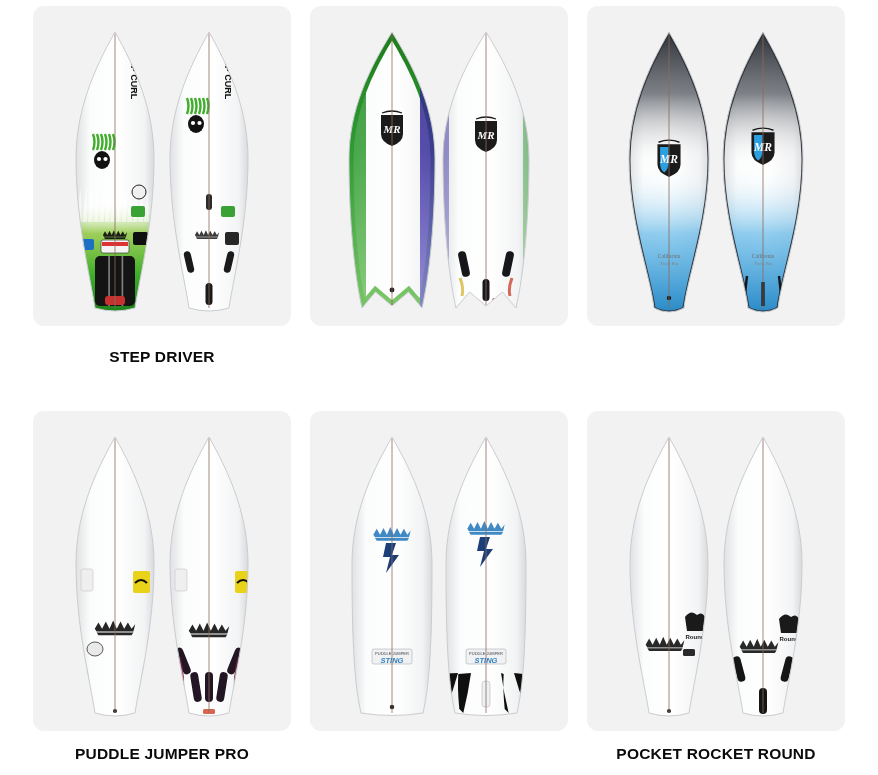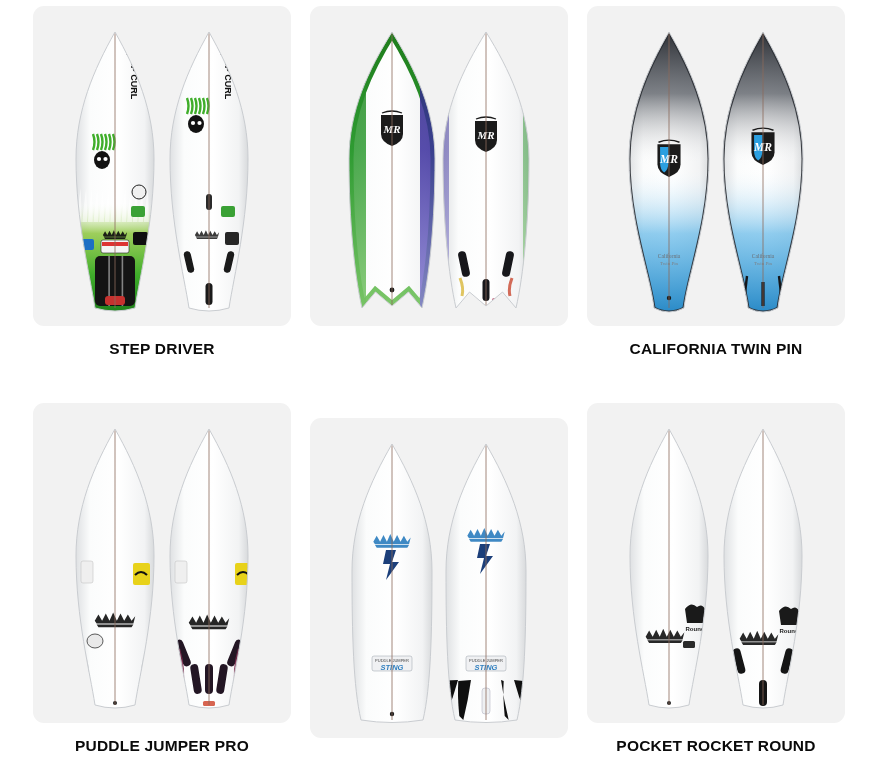--- a/index.html
+++ b/index.html
@@ -61,21 +61,21 @@
     width: 100%;
   }
 
   .row-spacer { height: 46px; grid-column: 1 / -1; }
 </style>
 </head>
 <body>
 
 <div id="product-grid">
 
-<a class="product-card" href="#" style="text-decoration: none;">
+<a class="product-card" href="#" style="text-decoration: none; gap: 8px;">
       <div class="card-image-box">
         <svg class="boards" viewBox="0 0 258 320" preserveAspectRatio="xMidYMid meet">
     <defs>
     <linearGradient id="g0-shade" x1="0" y1="0" x2="1" y2="0">
       <stop offset="0%" stop-color="#dfe1e3"></stop>
       <stop offset="18%" stop-color="#fbfcfc"></stop>
       <stop offset="55%" stop-color="#ffffff"></stop>
       <stop offset="88%" stop-color="#f2f3f4"></stop>
       <stop offset="100%" stop-color="#d8dadc"></stop>
     </linearGradient>
@@ -324,21 +324,20 @@
               <text x="176" y="259" font-size="5" fill="#7d8187" text-anchor="middle" font-family="'Liberation Serif',serif">Twin Pin</text>
               <path d="M 160 270 l -3 26" stroke="#14161a" stroke-width="2.4" fill="none"></path>
               <path d="M 192 270 l 3 26" stroke="#14161a" stroke-width="2.4" fill="none"></path>
               <rect x="174.4" y="276" width="3.2" height="24" fill="#14161a"></rect>
               <line x1="176" y1="26" x2="176" y2="302" stroke="#8b6a5a" stroke-width="1" opacity="0.8"></line>
             </g>
             <path d="M 176 26 C 154 64.088, 136 104.71520000000001, 136 152.96 C 136 215.5568, 157.25 269.2112, 161 302 Q 176 310 191 302 C 194.75 269.2112, 216 215.5568, 216 152.96 C 216 104.71520000000001, 198 64.088, 176 26 Z" fill="none" stroke="#c9ccd0" stroke-width="1"></path>
           </g>
   </svg>
       </div>
-      <div class="product-title">CALIFORNIA TWIN PIN</div>
     </a>
     <div class="row-spacer"></div>
     <a class="product-card" href="#" style="text-decoration: none; justify-content: space-between;">
       <div class="card-image-box">
         <svg class="boards" viewBox="0 0 258 320" preserveAspectRatio="xMidYMid meet">
     <defs>
     <linearGradient id="g3-shade" x1="0" y1="0" x2="1" y2="0">
       <stop offset="0%" stop-color="#dfe1e3"></stop>
       <stop offset="18%" stop-color="#fbfcfc"></stop>
       <stop offset="55%" stop-color="#ffffff"></stop>
@@ -394,21 +393,21 @@
               <path d="M 206 246 q -6 20 -3 38" stroke="#7d2a4d" stroke-width="2.4" fill="none" opacity="0.8"></path>
               <rect x="170" y="298" width="12" height="5" rx="1.5" fill="#d04a33" opacity="0.85"></rect>
               <line x1="176" y1="26" x2="176" y2="302" stroke="#8b6a5a" stroke-width="1" opacity="0.8"></line>
             </g>
             <path d="M 176 26 C 154.55 64.088, 137 104.71520000000001, 137 152.96 C 137 215.5568, 151 269.2112, 156 302 Q 176 308 196 302 C 201 269.2112, 215 215.5568, 215 152.96 C 215 104.71520000000001, 197.45 64.088, 176 26 Z" fill="none" stroke="#c9ccd0" stroke-width="1"></path>
           </g>
   </svg>
       </div>
       <div class="product-title">PUDDLE JUMPER PRO</div>
     </a>
-    <a class="product-card" href="#" style="text-decoration: none; justify-content: center;">
+    <a class="product-card" href="#" style="text-decoration: none;">
       <div class="card-image-box">
         <svg class="boards" viewBox="0 0 258 320" preserveAspectRatio="xMidYMid meet">
     <defs>
     <linearGradient id="g4-shade" x1="0" y1="0" x2="1" y2="0">
       <stop offset="0%" stop-color="#dfe1e3"></stop>
       <stop offset="18%" stop-color="#fbfcfc"></stop>
       <stop offset="55%" stop-color="#ffffff"></stop>
       <stop offset="88%" stop-color="#f2f3f4"></stop>
       <stop offset="100%" stop-color="#d8dadc"></stop>
     </linearGradient>

